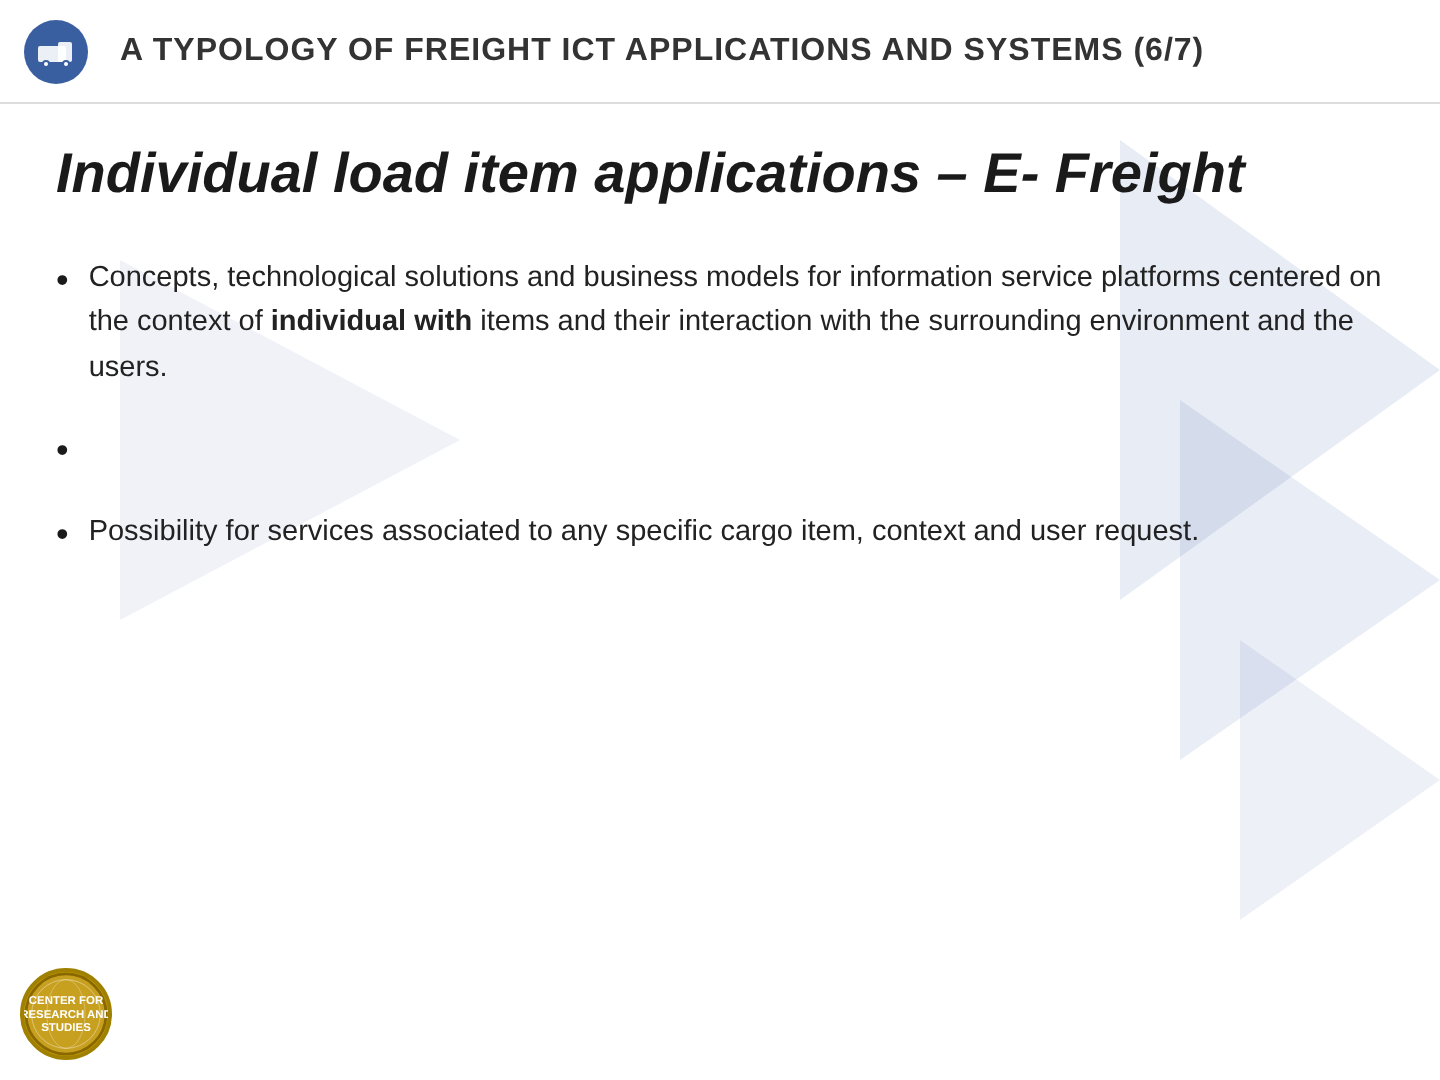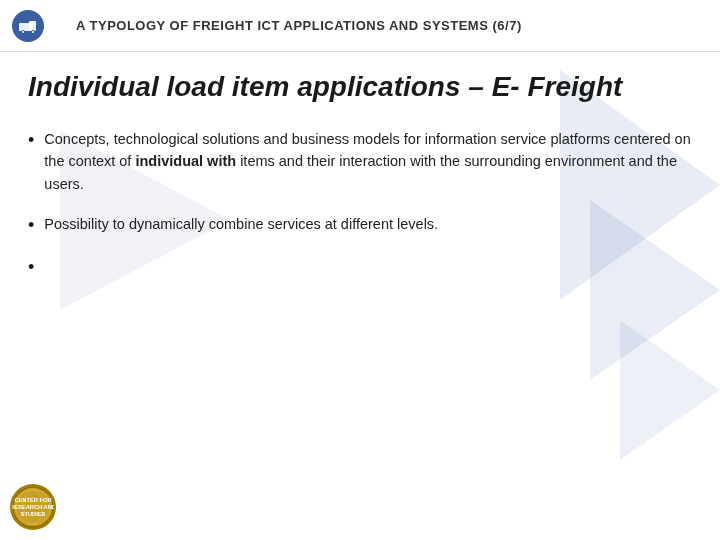--- a/index.html
+++ b/index.html
@@ -56,26 +56,25 @@
       background: #3a5fa0;
       display: flex;
       align-items: center;
       justify-content: center;
       color: white;
       font-size: 14px;
       font-weight: bold;
     }
 
     .header-title {
-      font-size: 13px;
+      font-size: 16px;
       font-weight: bold;
       color: #333;
       letter-spacing: 0.5px;
       text-transform: uppercase;
-      margin-left: 16px;
     }
 
     
     .content {
       position: relative;
       z-index: 2;
       padding: 18px 28px 18px 28px;
     }
 
     .slide-heading {
@@ -186,27 +185,27 @@
 
       <li class="bullet-item">
         <span class="bullet-dot">•</span>
         <span class="bullet-text">
           Concepts, technological solutions and business models for information service platforms centered on the context of <span class="bold-text">individual with</span> items and their interaction with the surrounding environment and the users.
         </span>
       </li>
 
       <li class="bullet-item">
         <span class="bullet-dot">•</span>
-        <span class="bullet-text">
-          Possibility to dynamically combine services at different levels.
-        </span>
       </li>
 
       <li class="bullet-item">
         <span class="bullet-dot">•</span>
+        <span class="bullet-text">
+          Possibility for services associated to any specific cargo item, context and user request.
+        </span>
       </li>
 
     </ul>
   </div>
 
   <div class="footer">
     <div class="footer-logo">
       <svg width="44" height="44" viewBox="0 0 44 44">
         <circle cx="22" cy="22" r="21" fill="#c8a020" stroke="#8a6800" stroke-width="1.5"></circle>
         <text x="22" y="17" text-anchor="middle" font-size="6" fill="white" font-weight="bold">CENTER FOR</text>

